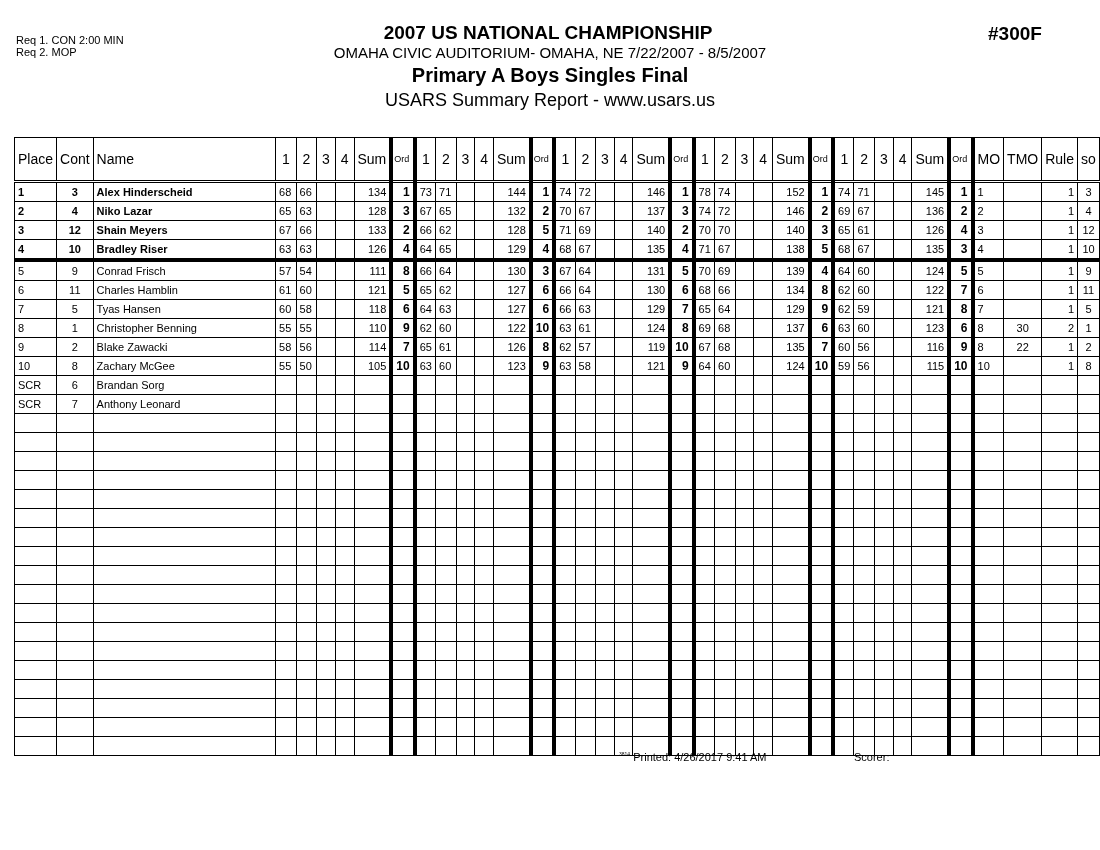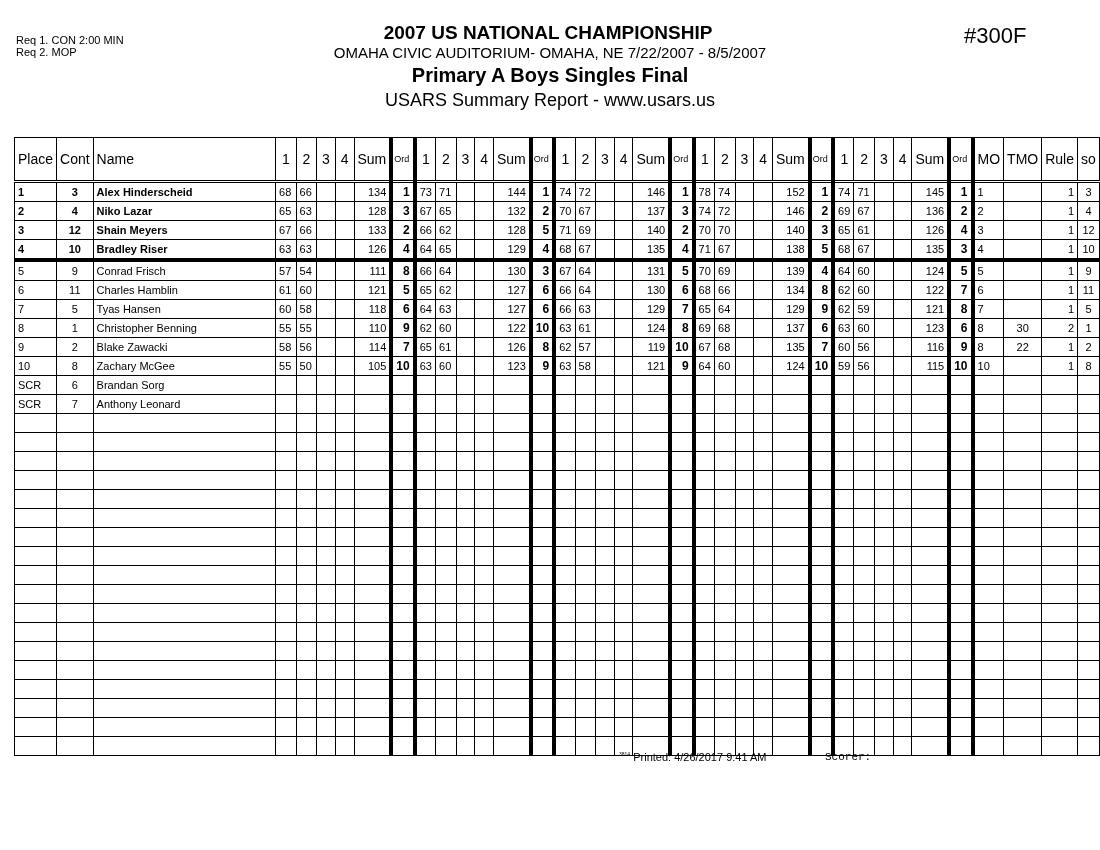--- a/index.html
+++ b/index.html
@@ -3,21 +3,21 @@
 <meta charset="utf-8">
 <style>
   html, body { margin:0; padding:0; background:#ffffff; }
   body { width:1100px; height:850px; position:relative; font-family:"Liberation Sans", sans-serif; color:#000; overflow:hidden; }
   .req { position:absolute; left:16px; top:24px; font-size:11px; line-height:12px;margin-top:10px; }
   .hdr { position:absolute; left:0; width:1100px; text-align:center; white-space:nowrap; }
   .h1 { top:22px; font-size:19px; font-weight:bold; margin-left:-2px; }
   .h2 { top:44px; font-size:15px; }
   .h3 { top:64px; font-size:20px; font-weight:bold; }
   .h4 { top:90px; font-size:18px; }
-  .evno { position:absolute; left:964px; top:23px; font-size:22px; font-weight:normal; }
+  .evno { position:absolute; left:988px; top:23px; font-size:19px; font-weight:bold; }
 
   table.grid { position:absolute; left:14px; top:137px; border-collapse:collapse; table-layout:fixed; font-size:11px; }
   table.grid td { border:1px solid #000; height:18px; padding:0 3px; white-space:nowrap; overflow:hidden; line-height:18px; }
   tr.judgehdr td { height:18px; font-size:11px; }
   tr.judgehdr td.blank { border:none; }
   tr.colhdr td { height:18px; font-size:14px; border-bottom:3px double #000; }
   td.num { text-align:right; }
   td.c { text-align:center; }
   td.ord { border-left:4px solid #000 !important; border-right:4px solid #000 !important; text-align:right; font-weight:bold; font-size:12px; padding:0 2px; }
   tr.colhdr td.ord { font-weight:normal; font-size:9px; text-align:left; padding:12px 1px; }
@@ -1290,13 +1290,13 @@
         <td></td>
         <td></td>
       </tr>
     </tbody>
 </table>
 
 <div class="foot" style="left:619px;">
   <span class="tiny">3814</span>
   <span>Printed:  4/26/2017  9:41 AM</span>
 </div>
-<div class="foot" style="left:825px;font-family:Liberation Mono, monospace;">Scorer:</div>
+<div class="foot" style="left:854px;">Scorer:</div>
 
 </body></html>

